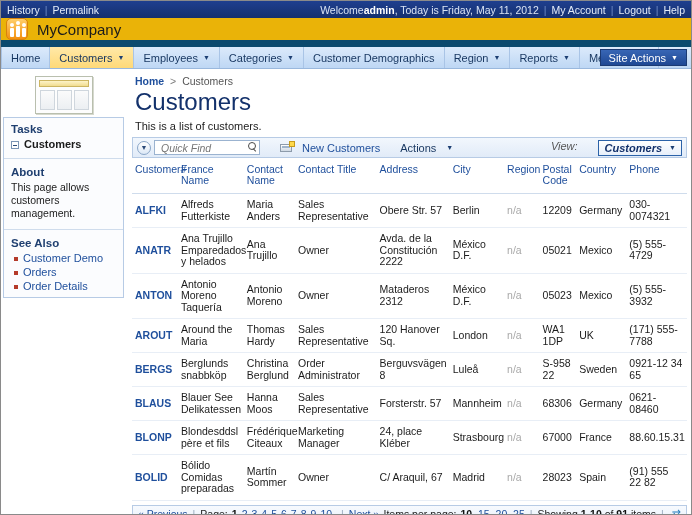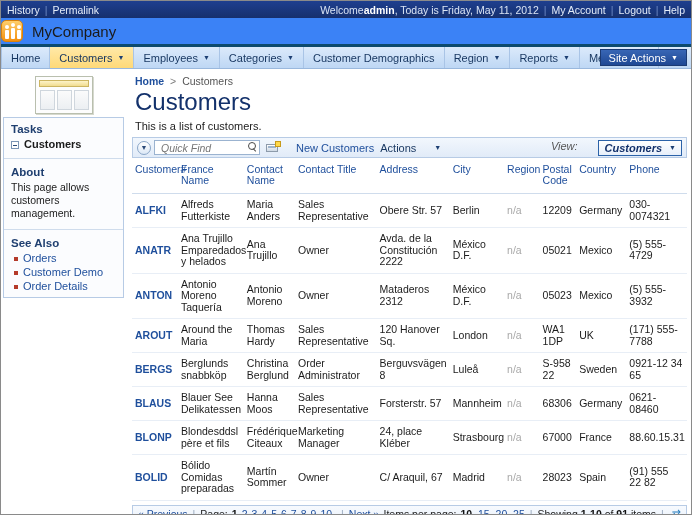--- a/index.html
+++ b/index.html
@@ -36,24 +36,25 @@
   .topbar .right { margin-left: auto; display: flex; align-items: center; }
   .topbar a, .topbar span.lnk {
     color: #e3ecf9; text-decoration: none; cursor: pointer;
   }
   .topbar .sep { color: #6d8ac4; margin: 0 5px; }
   .topbar b { color: #ffffff; font-weight: bold; }
 
   
   .brandrow {
     height: 29px;
-    background: #3b82f6;
+    background: #eab308;
     display: flex;
     align-items: center;
-    border-bottom: 3px solid #0c4a6e;
+    padding-left: 5px;
+    border-bottom: 7px solid #0c4a6e;
   }
   .logo {
     width: 22px; height: 22px;
     border-radius: 5px;
     background: linear-gradient(#ffc council, #f08a12);
     background: linear-gradient(#ffcf6b, #f3900f);
     border: 1px solid #d9820c;
     position: relative;
     flex: 0 0 auto;
     margin-right: 9px;
@@ -268,22 +269,22 @@
   .mag::before {
     content: ""; position: absolute; left: 1px; top: 0px;
     width: 6px; height: 6px; border: 1px solid #4a4a4a; border-radius: 50%;
   }
   .mag::after {
     content: ""; position: absolute; left: 6px; top: 6px;
     width: 4px; height: 1px; background: #4a4a4a;
     transform: rotate(45deg); transform-origin: left center;
   }
   .tb-btn {
-    display: flex; align-items: center; gap: 16px;
-    margin-left: 6px; cursor: pointer;
+    display: flex; align-items: center; gap: 8px;
+    margin-left: 20px; cursor: pointer;
     font-size: 11px; color: #1f4f9c;
     white-space: nowrap;
   }
   .newico {
     width: 14px; height: 11px; position: relative; flex: 0 0 auto;
   }
   .newico .sheet {
     position: absolute; left: 0; top: 2px; width: 12px; height: 8px;
     background: linear-gradient(#ffffff,#cfd9e4);
     border: 1px solid #8d9bab;
@@ -470,25 +471,25 @@
         <div class="panel-divider"></div>
         <div class="panel-section">
           <div class="panel-title">About</div>
           <div class="panel-text">This page allows customers management.</div>
         </div>
         <div class="panel-divider"></div>
         <div class="panel-section">
           <div class="panel-title">See Also</div>
           <div class="seealso-item">
             <span class="bullet"></span>
-            <span>Orders</span>
+            <span>Customer Demo</span>
           </div>
           <div class="seealso-item">
             <span class="bullet"></span>
-            <span>Customer Demo</span>
+            <span>Orders</span>
           </div>
           <div class="seealso-item">
             <span class="bullet"></span>
             <span>Order Details</span>
           </div>
         </div>
       </div>
     </div>
 
     <div class="main">

